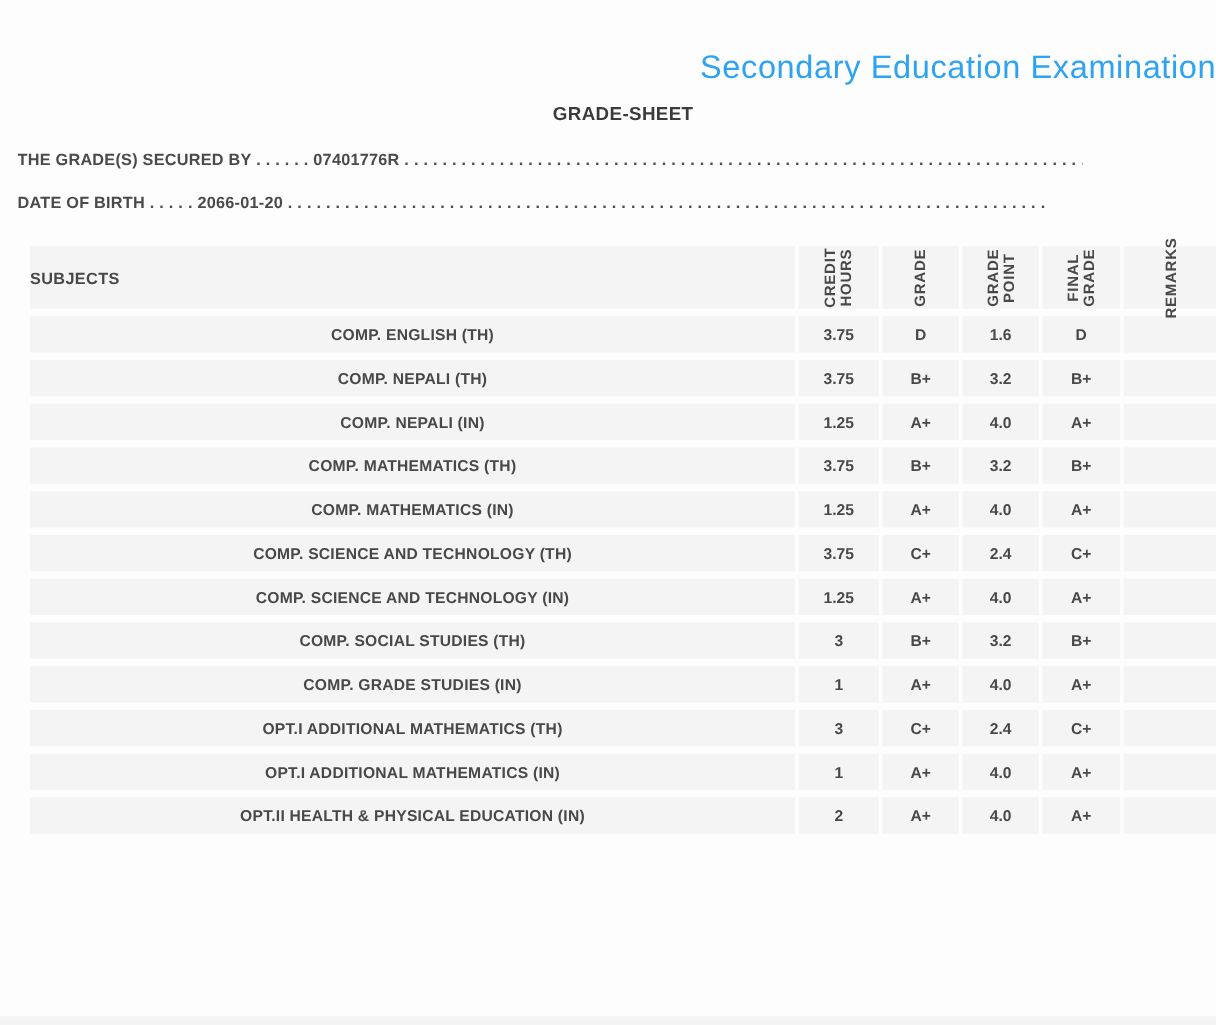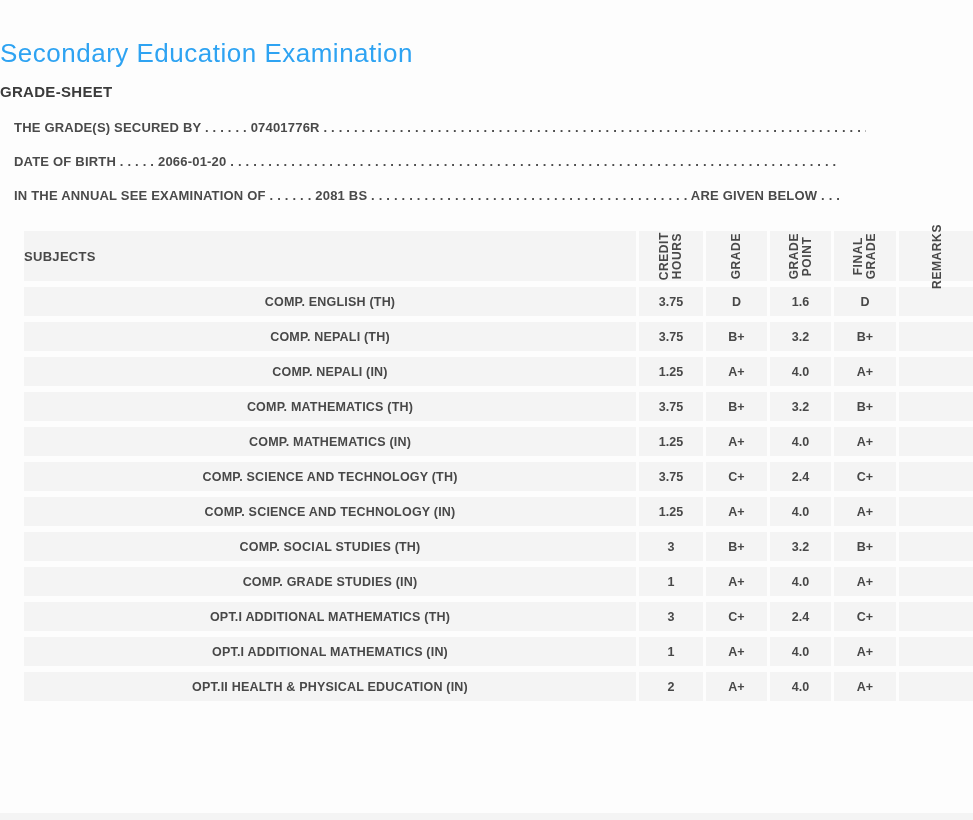--- a/index.html
+++ b/index.html
@@ -6,31 +6,32 @@
   body{
     width:973px;height:820px;overflow:hidden;
     background:#fdfdfd;
     font-family:"Liberation Sans","DejaVu Sans",sans-serif;
     color:#4a4a4a;
     -webkit-font-smoothing:antialiased;
   }
   .page{width:973px;height:820px;position:relative;}
   .title{
     margin:38px 0 0 0;
-    text-align:left;
+    text-align:right;
     font-size:26px;line-height:30px;
     font-weight:400;letter-spacing:0.5px;
     color:#2EA3F2;
   }
   .subtitle{
     margin:16px 0 0 0;
-    text-align:left;
+    text-align:center;
     font-size:15px;line-height:15px;
     font-weight:700;letter-spacing:0.3px;
     color:#3b3b3b;
+    padding-left:24px;
   }
   .info{margin:12px 0 0 0;padding-left:14px;}
   .info-line{
     width:852px;
     height:34px;line-height:34px;
     font-size:13px;font-weight:700;
     white-space:nowrap;overflow:hidden;
     color:#4a4a4a;letter-spacing:0.2px;
   }
   table.grades{
@@ -101,21 +102,20 @@
 <body>
 
 <div class="page">
 
   <h1 class="title">Secondary Education Examination</h1>
   <h2 class="subtitle">GRADE-SHEET</h2>
 
   <div class="info">
     <div class="info-line">THE GRADE(S) SECURED BY . . . . . . 07401776R . . . . . . . . . . . . . . . . . . . . . . . . . . . . . . . . . . . . . . . . . . . . . . . . . . . . . . . . . . . . . . . . . . . . . . . . . . . .</div>
     <div class="info-line">DATE OF BIRTH . . . . . 2066-01-20 . . . . . . . . . . . . . . . . . . . . . . . . . . . . . . . . . . . . . . . . . . . . . . . . . . . . . . . . . . . . . . . . . . . . . . . . . . . . . . . .</div>
-    <div class="info-line">IN THE ANNUAL SEE EXAMINATION OF . . . . . . 2081 BS . . . . . . . . . . . . . . . . . . . . . . . . . . . . . . . . . . . . . . . . . . ARE GIVEN BELOW . . .</div>
   </div>
 
   <table class="grades">
     <colgroup>
       <col class="col-subj">
         <col class="col-ch">
         <col class="col-gr">
         <col class="col-gp">
         <col class="col-fg">
         <col class="col-rm">

